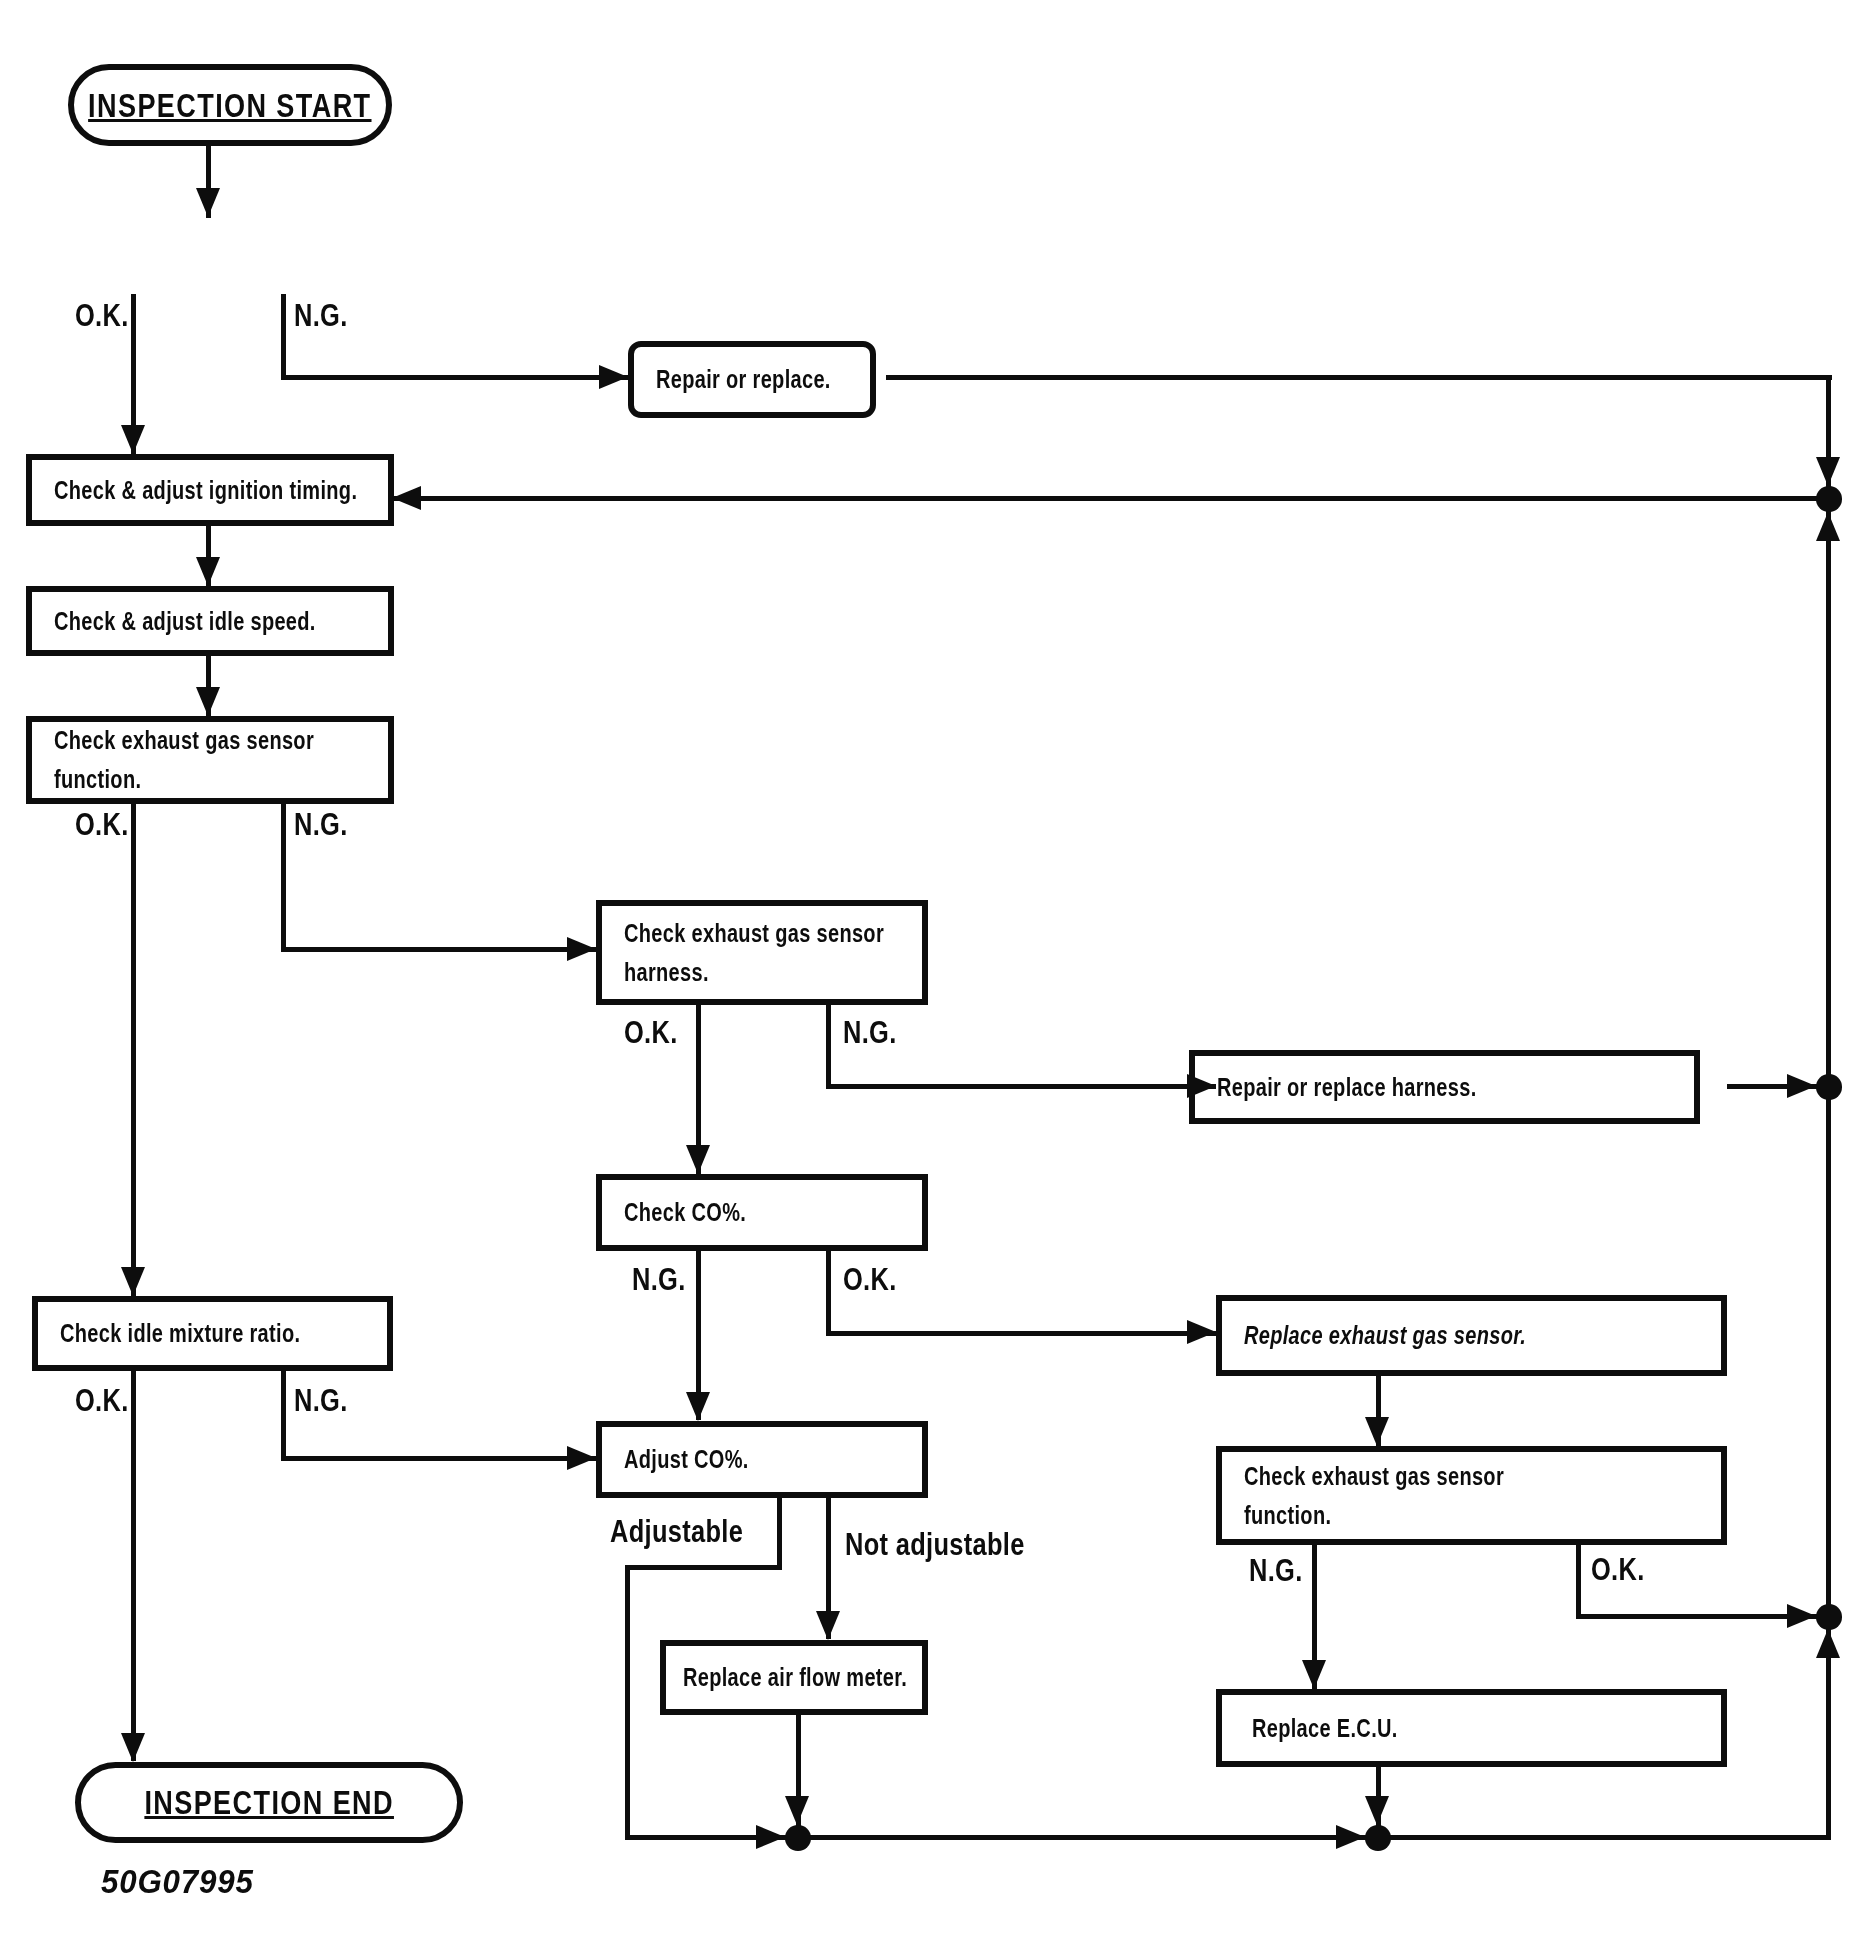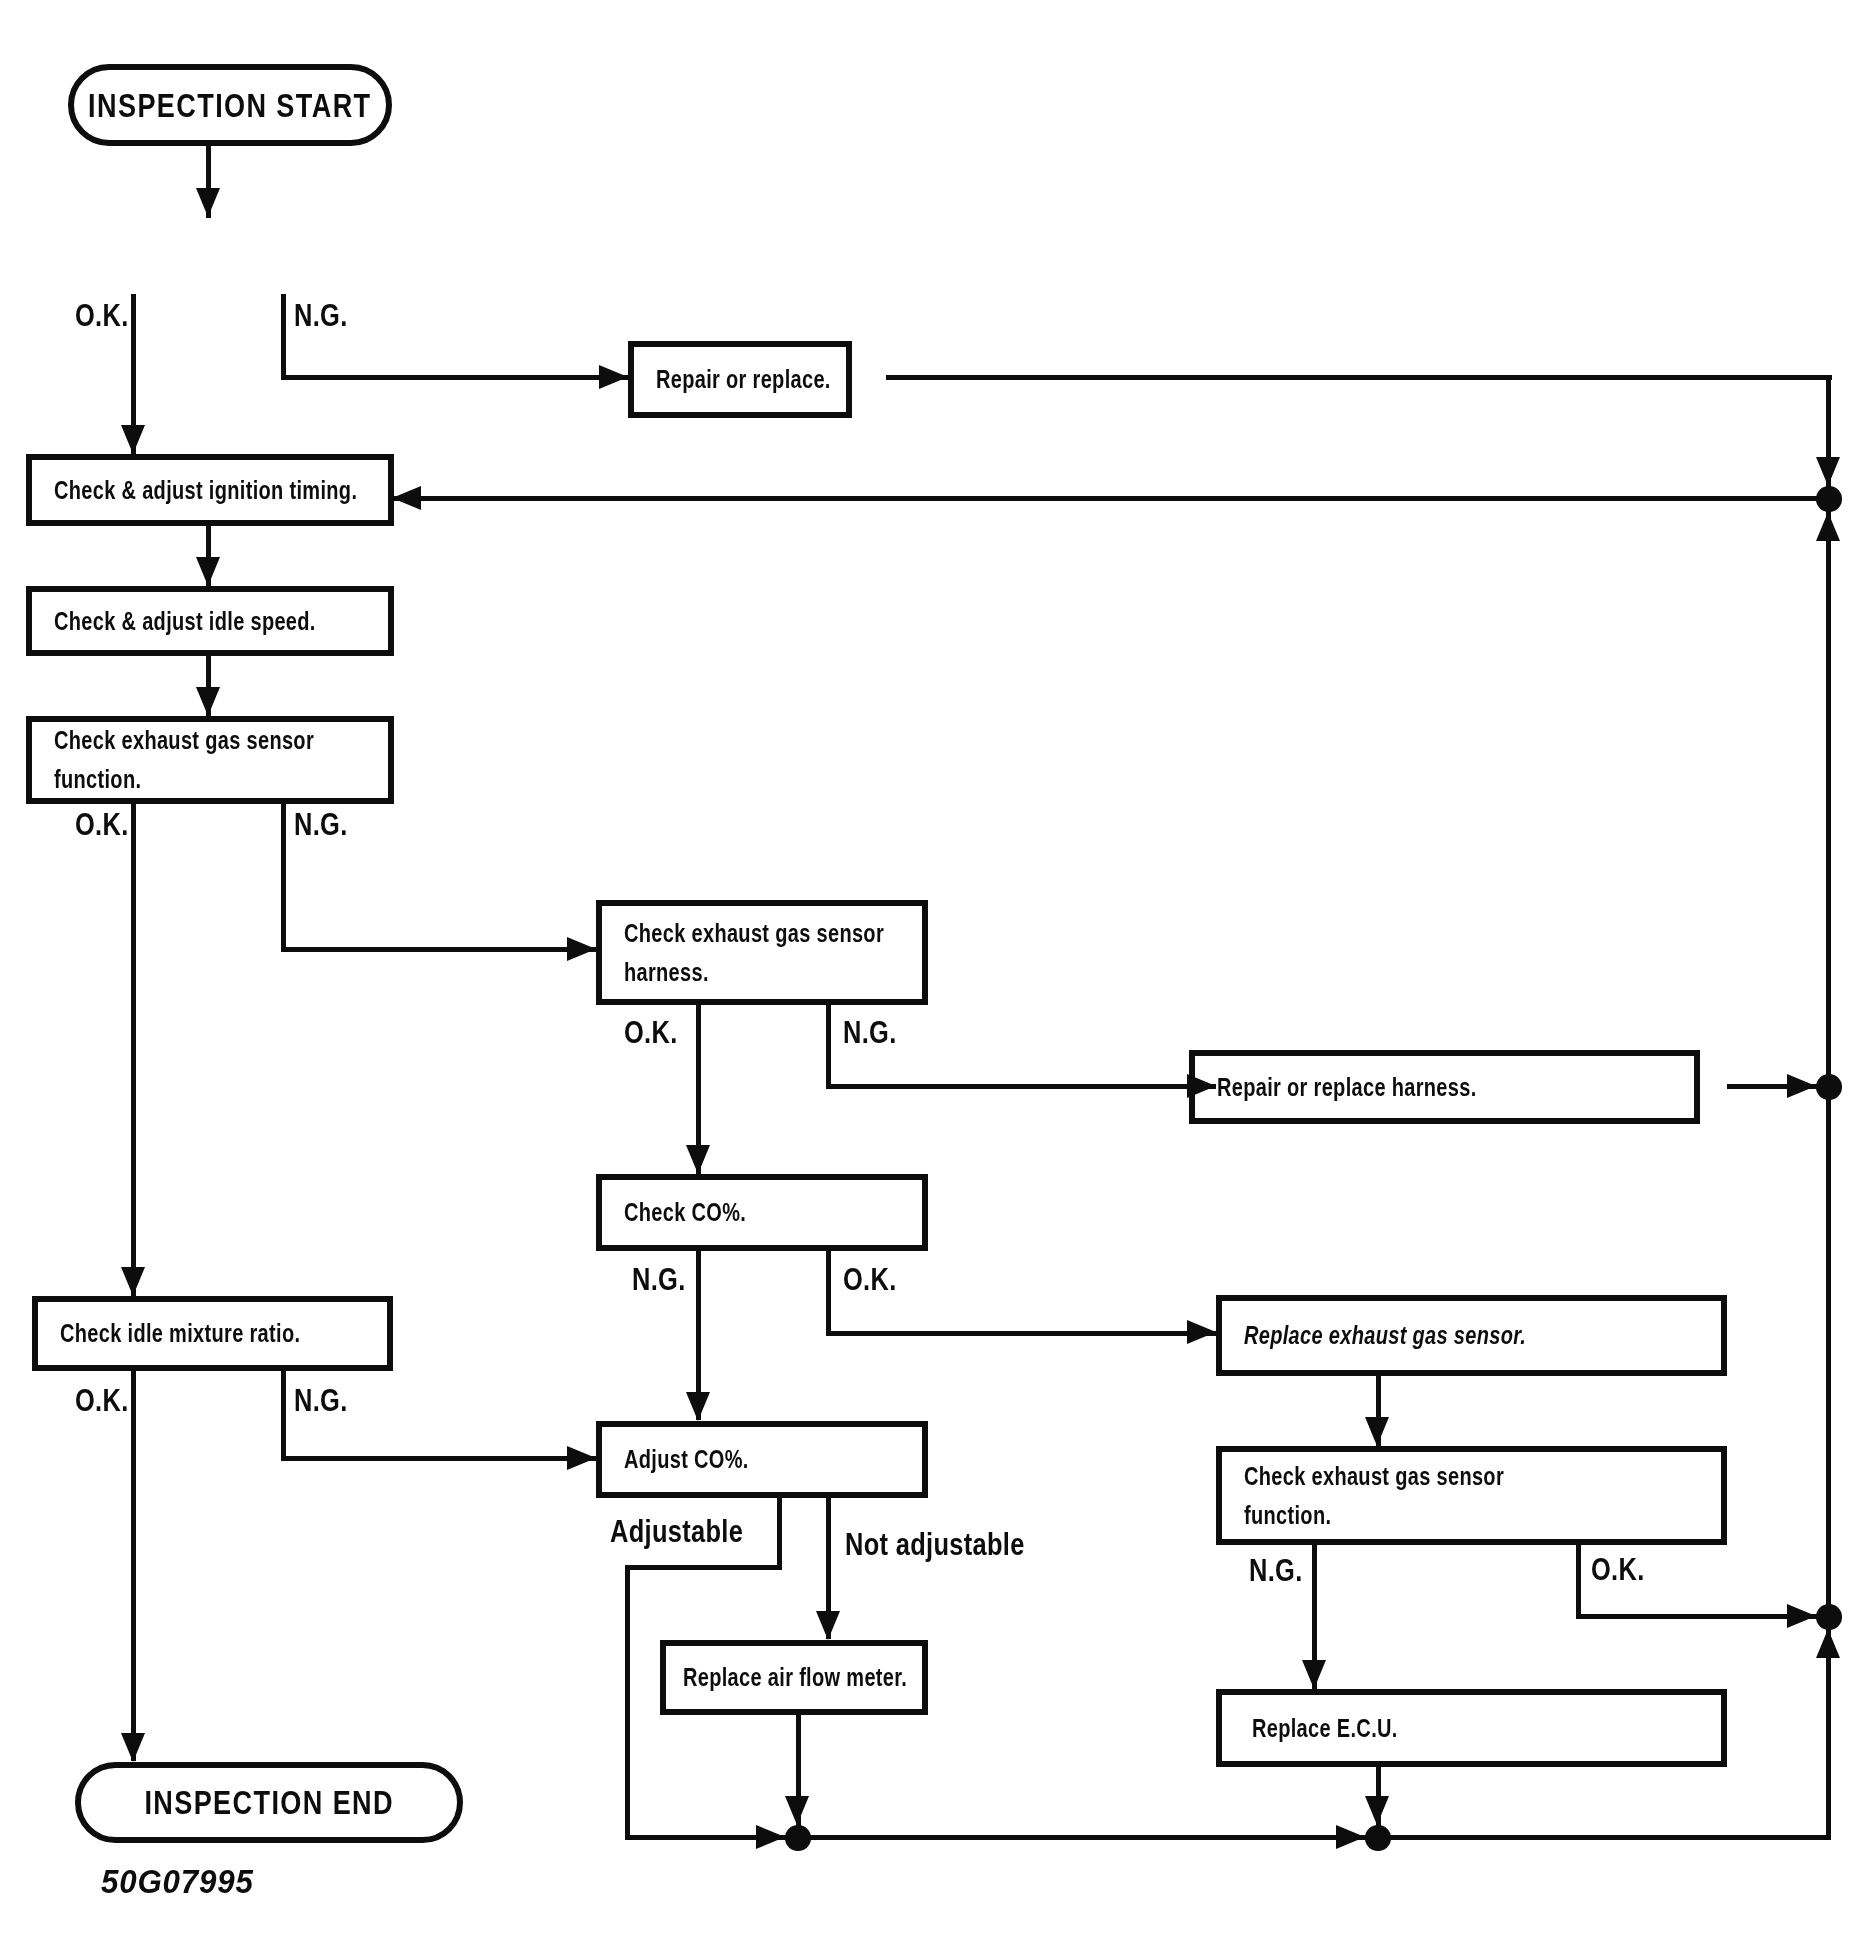--- a/index.html
+++ b/index.html
@@ -4,21 +4,21 @@
 <style>
   html,body{margin:0;padding:0;background:#ffffff;}
   #canvas{
     position:relative;width:1875px;height:1960px;background:#ffffff;
     font-family:"Liberation Sans",sans-serif;color:#0d0d0d;overflow:hidden;
   }
   .nd{
     position:absolute;box-sizing:border-box;border:6px solid #0d0d0d;background:#fff;
     display:flex;align-items:center;padding-left:22px;
   }
-  .oval{border-radius:55px;justify-content:center;padding-left:0;}
+  .oval{border-radius:55px;justify-content:center;padding-left:0;text-decoration:underline;}
   .t{
     font-weight:700;font-size:25px;line-height:1.55;white-space:pre;letter-spacing:0.4px;
     transform:scaleX(.8);transform-origin:0 50%;
   }
   .oval .t{font-size:33px;line-height:1;letter-spacing:1.7px;transform:scaleX(.82);transform-origin:50% 50%;}
   .bl{
     position:absolute;font-weight:700;font-size:31px;line-height:1;white-space:pre;
     letter-spacing:0.4px;transform:scaleX(.82);transform-origin:0 0;
   }
   .ln{position:absolute;background:#0d0d0d;}
@@ -36,21 +36,21 @@
 </head>
 <body>
 
 <div id="canvas">
 
   <div class="nd oval" style="left:68px;top:64px;width:324px;height:82px;">
     <span class="t">INSPECTION START</span>
   </div>
 
 
-  <div class="nd" style="left:628px;top:341px;width:224px;height:77px;">
+  <div class="nd" style="left:628px;top:341px;width:248px;height:77px;border-radius:13px;">
     <span class="t">Repair or replace.</span>
   </div>
 
   <div class="nd" style="left:25.6px;top:454px;width:368px;height:72px;">
     <span class="t">Check &amp; adjust ignition timing.</span>
   </div>
 
   <div class="nd" style="left:25.6px;top:586px;width:368px;height:70px;">
     <span class="t">Check &amp; adjust idle speed.</span>
   </div>

